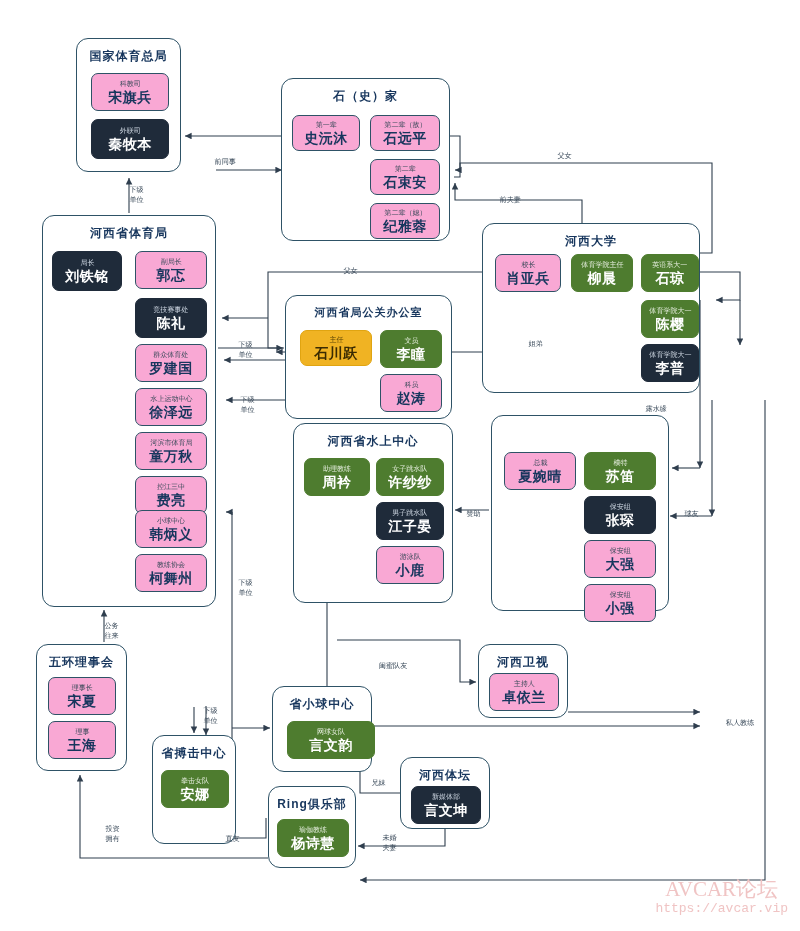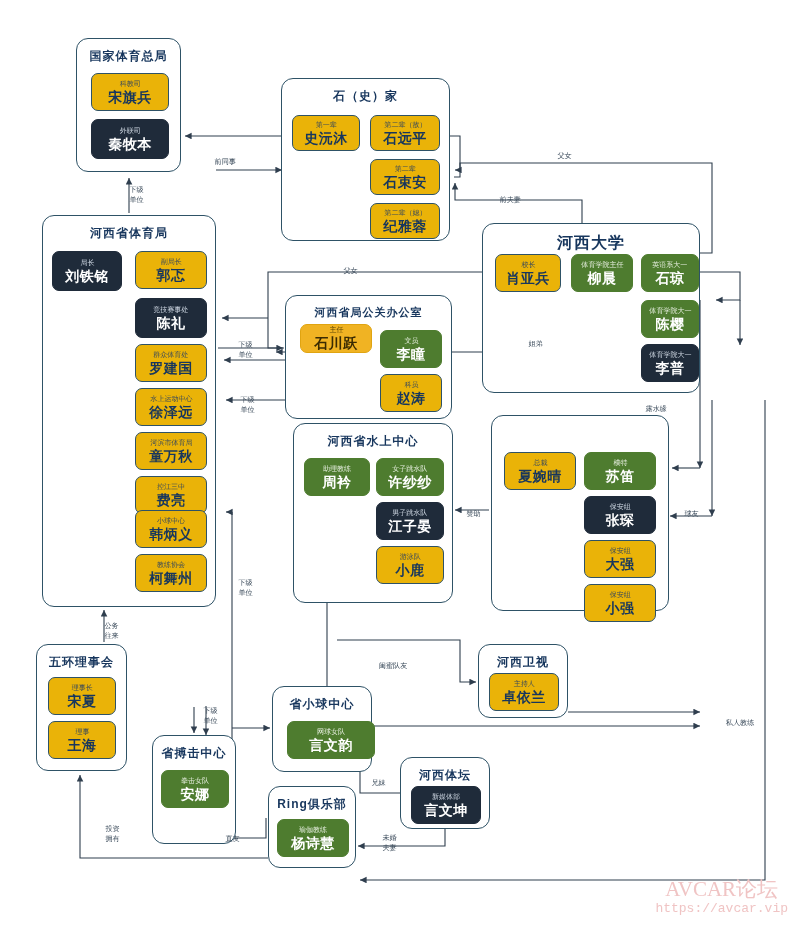--- a/index.html
+++ b/index.html
@@ -32,21 +32,21 @@
     font-weight:bold;
     letter-spacing:1px;
   }
 
   
   .node{
     position:absolute;
     box-sizing:border-box;
     border-radius:7px;
     border:1.2px solid #2e5266;
-    background:#eab308;
+    background:#f9a8d4;
     display:flex;
     flex-direction:column;
     align-items:center;
     justify-content:center;
     overflow:hidden;
   }
   .node .role{
     font-size:7.5px;
     line-height:10px;
     color:#3a4a5a;
@@ -241,21 +241,21 @@
           <div class="role">小球中心</div>
           <div class="name">韩炳义</div>
         </div>
         <div class="node" style="left: 92px; top: 338px; width: 72px; height: 38px;">
           <div class="role">教练协会</div>
           <div class="name">柯舞州</div>
         </div>
       </div>
       <div class="group" style="left: 285px; top: 295px; width: 167px; height: 124px;">
         <div class="g-title" style="top: 9px; font-size: 11px;">河西省局公关办公室</div>
-        <div class="node orange" style="left: 14px; top: 28px; width: 72px; height: 29px;">
+        <div class="node orange" style="left: 14px; top: 34px; width: 72px; height: 36px;">
           <div class="role">主任</div>
           <div class="name">石川跃</div>
         </div>
         <div class="node green" style="left: 94px; top: 34px; width: 62px; height: 38px;">
           <div class="role">文员</div>
           <div class="name">李瞳</div>
         </div>
         <div class="node" style="left: 94px; top: 78px; width: 62px; height: 38px;">
           <div class="role">科员</div>
           <div class="name">赵涛</div>
@@ -274,21 +274,21 @@
         <div class="node dark" style="left: 82px; top: 78px; width: 68px; height: 38px;">
           <div class="role">男子跳水队</div>
           <div class="name">江子晏</div>
         </div>
         <div class="node" style="left: 82px; top: 122px; width: 68px; height: 38px;">
           <div class="role">游泳队</div>
           <div class="name">小鹿</div>
         </div>
       </div>
       <div class="group" style="left: 482px; top: 223px; width: 218px; height: 170px;">
-        <div class="g-title" style="top: 9px; font-size: 16px;">河西大学</div>
+        <div class="g-title" style="top: 9px; font-size: 12px;">河西大学</div>
         <div class="node" style="left: 12px; top: 30px; width: 66px; height: 38px;">
           <div class="role">校长</div>
           <div class="name">肖亚兵</div>
         </div>
         <div class="node green" style="left: 88px; top: 30px; width: 62px; height: 38px;">
           <div class="role">体育学院主任</div>
           <div class="name">柳晨</div>
         </div>
         <div class="node green" style="left: 158px; top: 30px; width: 58px; height: 38px;">
           <div class="role">英语系大一</div>

